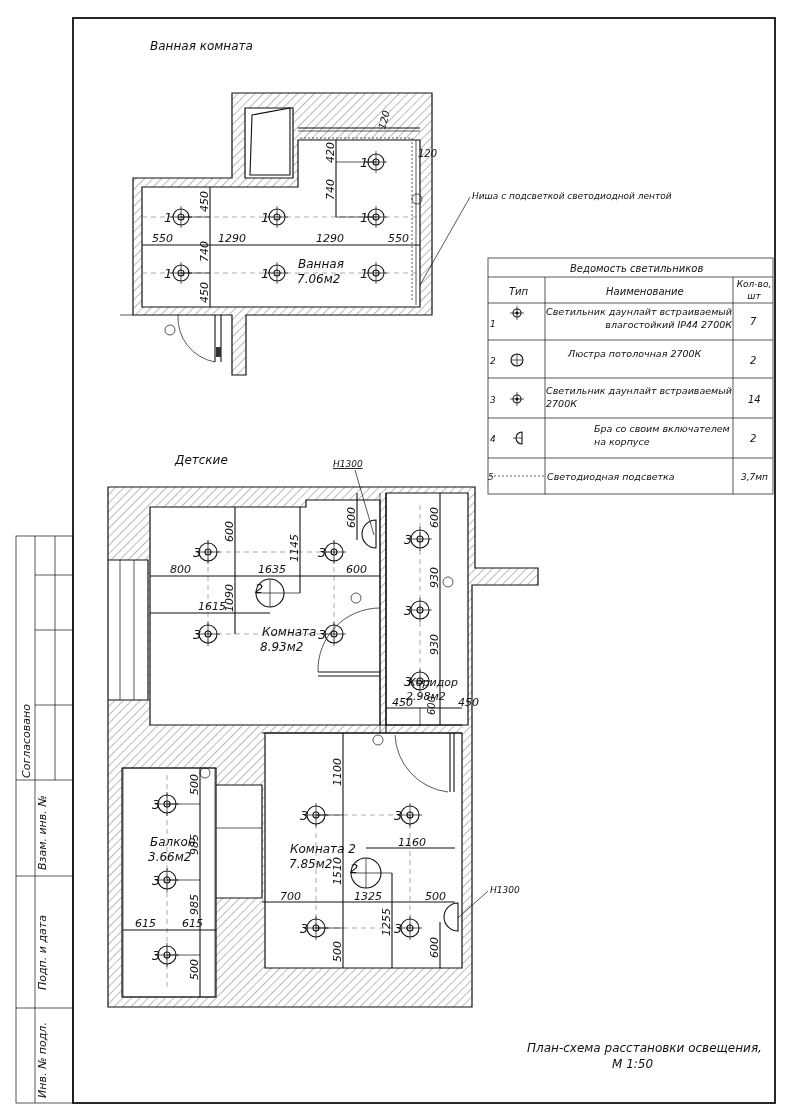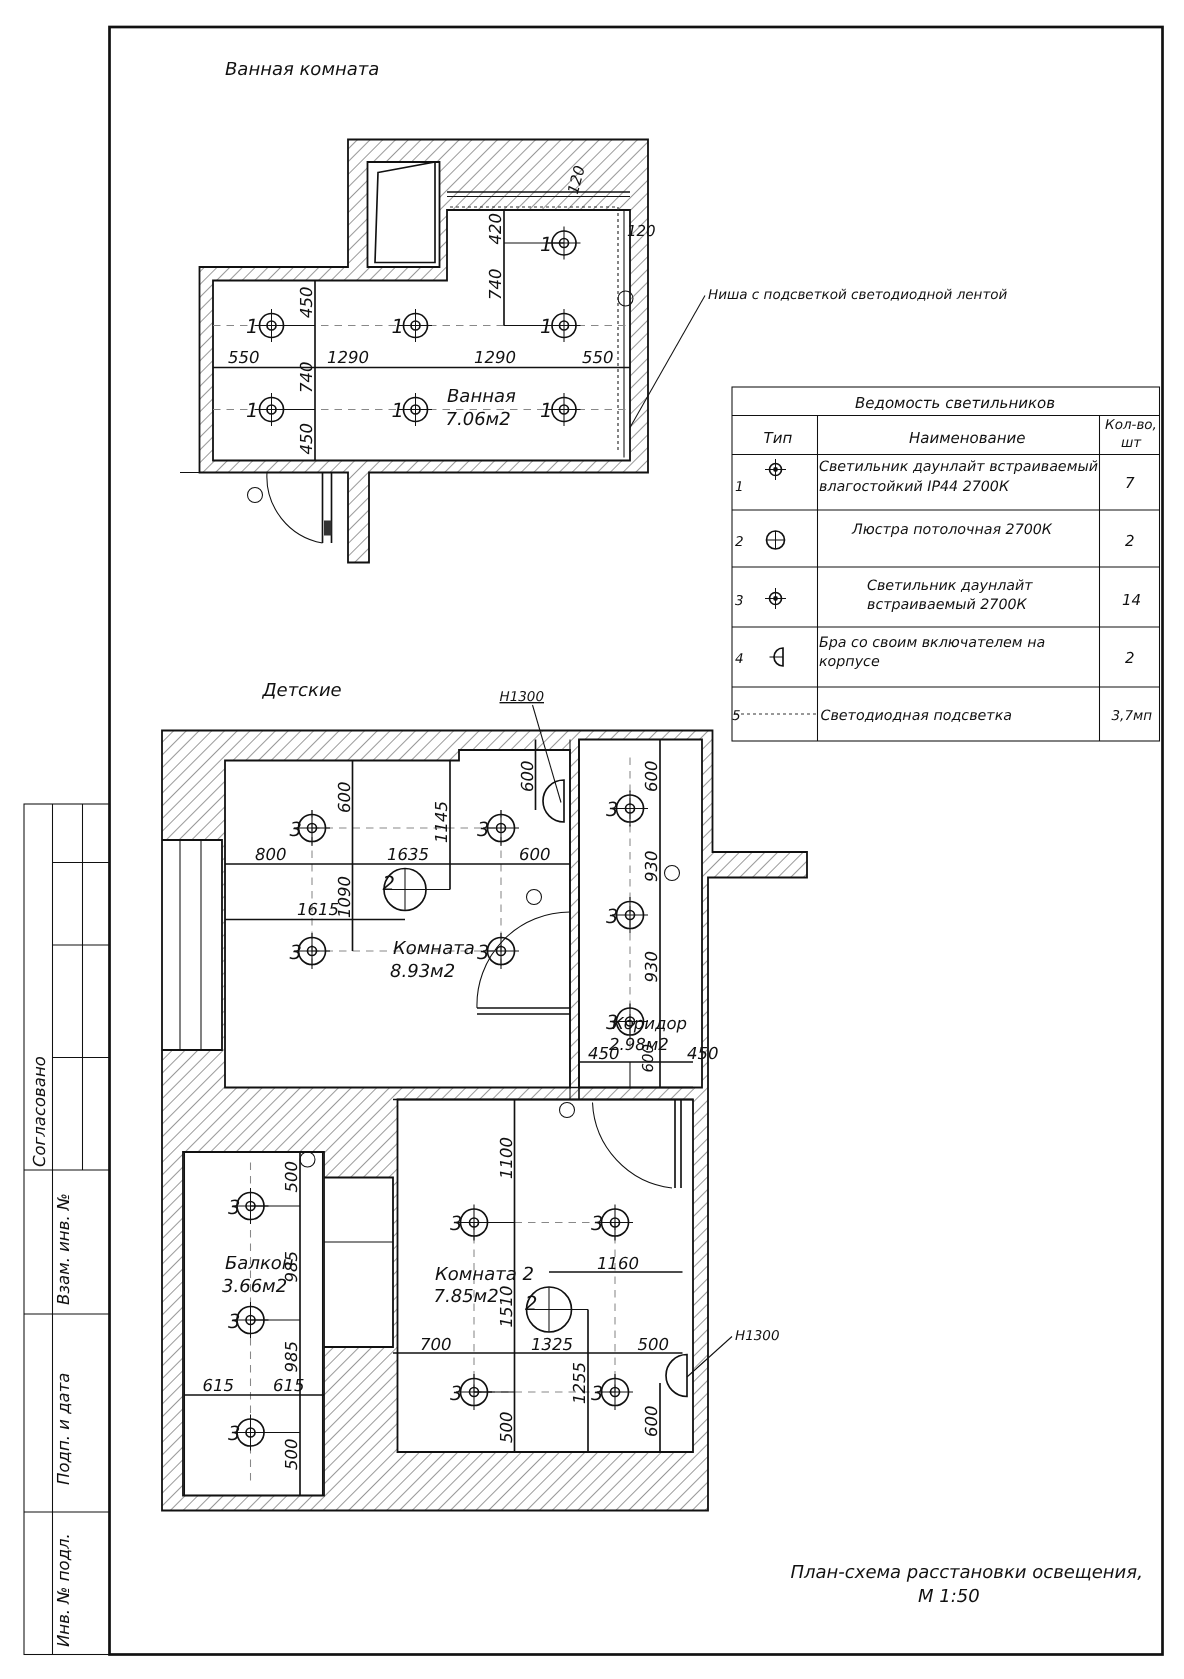--- a/index.html
+++ b/index.html
@@ -176,33 +176,33 @@
         <line x1="510" y1="399" x2="524" y2="399" class="thin"></line>
         <line x1="517" y1="392" x2="517" y2="406" class="thin"></line>
       </g>
     <g>
         <path d="M522,432 A6,6 0 1,0 522,444 Z" class="ln"></path>
         <line x1="513" y1="438" x2="522" y2="438" class="thin"></line>
       </g>
     <line x1="490" y1="476" x2="545" y2="476" class="led"></line>
 
     <text class="t" x="490" y="327" font-size="9">1</text>
-    <foreignObject x="546" y="305" width="186" height="34"><div xmlns="http://www.w3.org/1999/xhtml" style="font:italic 9.5px 'DejaVu Sans',sans-serif;line-height:13px;color:#111;">Светильник даунлайт встраиваемый влагостойкий IP44 2700К</div></foreignObject>
+    <foreignObject x="546" y="305" width="186" height="34"><div xmlns="http://www.w3.org/1999/xhtml" style="font:italic 9.5px 'DejaVu Sans',sans-serif;line-height:13px;color:#111;text-align:right;">Светильник даунлайт встраиваемый влагостойкий IP44 2700К</div></foreignObject>
     <text class="t" x="750" y="325" font-size="10">7</text>
 
     <text class="t" x="490" y="364" font-size="9">2</text>
     <foreignObject x="546" y="347" width="186" height="30"><div xmlns="http://www.w3.org/1999/xhtml" style="font:italic 9.5px 'DejaVu Sans',sans-serif;line-height:13px;color:#111;padding-left:22px;">Люстра потолочная 2700К</div></foreignObject>
     <text class="t" x="750" y="364" font-size="10">2</text>
 
     <text class="t" x="490" y="403" font-size="9">3</text>
-    <foreignObject x="546" y="384" width="186" height="34"><div xmlns="http://www.w3.org/1999/xhtml" style="font:italic 9.5px 'DejaVu Sans',sans-serif;line-height:13px;color:#111;margin-left:32px;">Светильник даунлайт встраиваемый 2700К</div></foreignObject>
+    <foreignObject x="546" y="384" width="186" height="34"><div xmlns="http://www.w3.org/1999/xhtml" style="font:italic 9.5px 'DejaVu Sans',sans-serif;line-height:13px;color:#111;">Светильник даунлайт встраиваемый 2700К</div></foreignObject>
     <text class="t" x="748" y="403" font-size="10">14</text>
 
     <text class="t" x="490" y="442" font-size="9">4</text>
-    <foreignObject x="546" y="422" width="186" height="34"><div xmlns="http://www.w3.org/1999/xhtml" style="font:italic 9.5px 'DejaVu Sans',sans-serif;line-height:13px;color:#111;">Бра со своим включателем на корпусе</div></foreignObject>
+    <foreignObject x="546" y="422" width="186" height="34"><div xmlns="http://www.w3.org/1999/xhtml" style="font:italic 9.5px 'DejaVu Sans',sans-serif;line-height:13px;color:#111;margin-left:48px;">Бра со своим включателем на корпусе</div></foreignObject>
     <text class="t" x="750" y="442" font-size="10">2</text>
 
     <text class="t" x="488" y="480" font-size="9">5</text>
     <text class="t" x="547" y="480" font-size="9.5">Светодиодная подсветка</text>
     <text class="t" x="741" y="480" font-size="9">3,7мп</text>
   </g>
 
   <g>
 
     <path class="w" fill-rule="evenodd" d="M108,487 L475,487 L475,568 L538,568 L538,585 L472,585 L472,1007 L108,1007 Z

